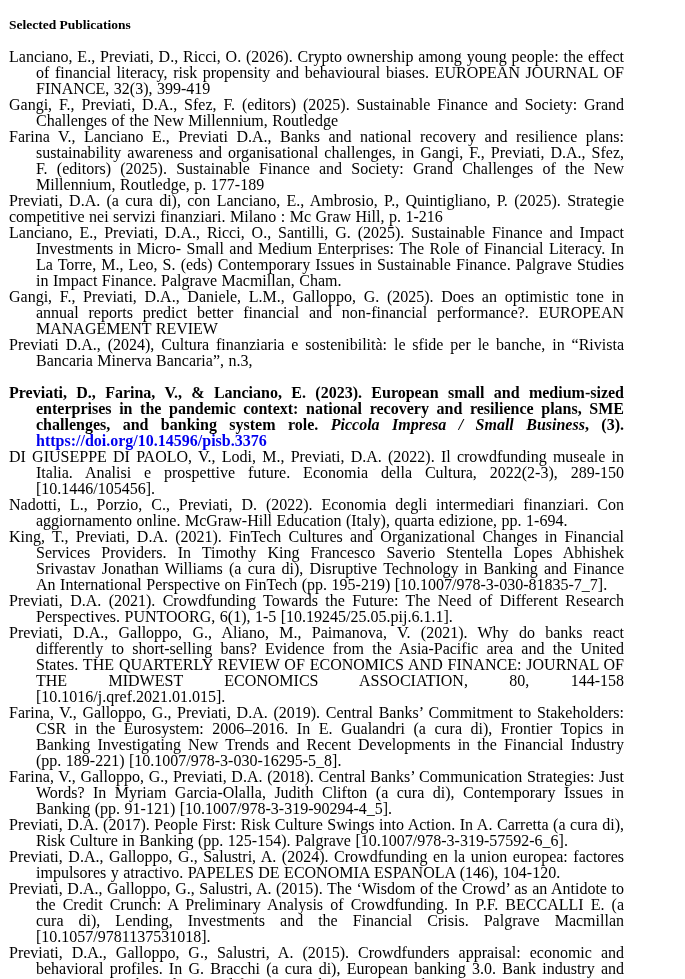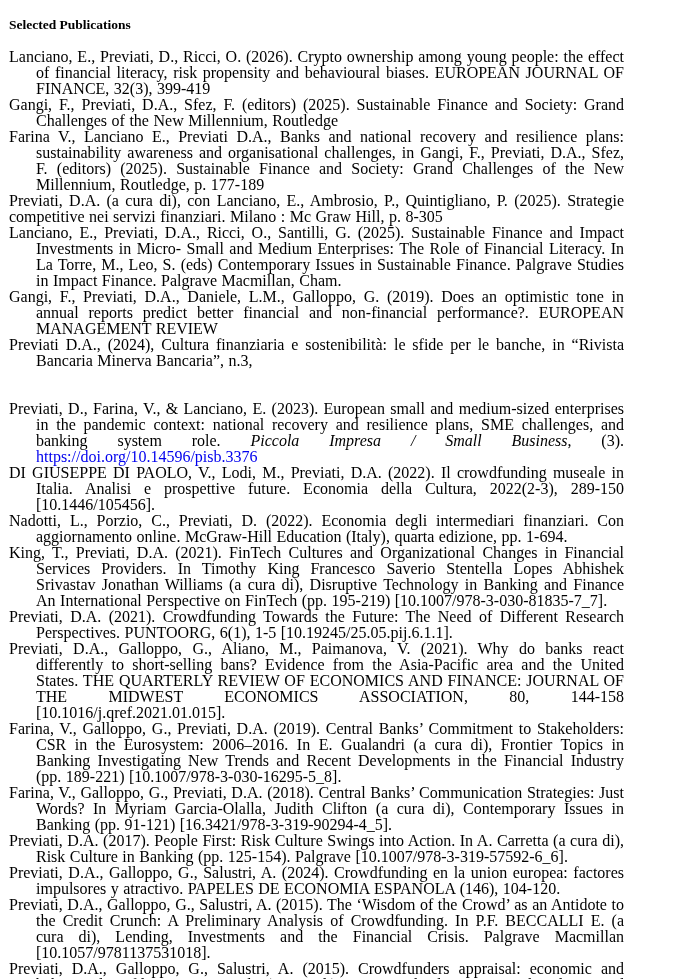--- a/index.html
+++ b/index.html
@@ -36,50 +36,51 @@
     text-justify: inter-word;
     padding-left: 27px;
     text-indent: -27px;
     word-spacing: 0.5px;
   }
   p.entry.no-indent {
     padding-left: 0;
     text-indent: 0;
   }
   p.entry.gap-before {
-    margin-top: 32px;
+    margin-top: 16px;
+    font-weight: bold;
   }
   .italic {
     font-style: italic;
   }
   a.doi-link {
     color: #0000EE;
     text-decoration: none;
     cursor: pointer;
   }
 </style>
 </head>
 <body>
 
 <div class="page">
   <h1 class="doc-title">Selected Publications</h1>
   <div class="pub-list">
       <p class="entry"><span class="">Lanciano, E., Previati, D., Ricci, O. (2026). Crypto ownership among young people: the effect of financial literacy, risk propensity and behavioural biases. EUROPEAN JOURNAL OF FINANCE, 32(3), 399-419</span></p>
       <p class="entry"><span class="">Gangi, F., Previati, D.A., Sfez, F. (editors) (2025). Sustainable Finance and Society: Grand Challenges of the New Millennium, Routledge</span></p>
       <p class="entry"><span class="">Farina V., Lanciano E., Previati D.A., Banks and national recovery and resilience plans: sustainability awareness and organisational challenges, in Gangi, F., Previati, D.A., Sfez, F. (editors) (2025). Sustainable Finance and Society: Grand Challenges of the New Millennium, Routledge, p. 177-189</span></p>
-      <p class="entry no-indent"><span class="">Previati, D.A. (a cura di), con Lanciano, E., Ambrosio, P., Quintigliano, P. (2025). Strategie competitive nei servizi finanziari. Milano : Mc Graw Hill, p. 8-305</span></p>
+      <p class="entry no-indent"><span class="">Previati, D.A. (a cura di), con Lanciano, E., Ambrosio, P., Quintigliano, P. (2025). Strategie competitive nei servizi finanziari. Milano : Mc Graw Hill, p. 1-216</span></p>
       <p class="entry"><span class="">Lanciano, E., Previati, D.A., Ricci, O., Santilli, G. (2025). Sustainable Finance and Impact Investments in Micro- Small and Medium Enterprises: The Role of Financial Literacy. In La Torre, M., Leo, S. (eds) Contemporary Issues in Sustainable Finance. Palgrave Studies in Impact Finance. Palgrave Macmillan, Cham.</span></p>
-      <p class="entry"><span class="">Gangi, F., Previati, D.A., Daniele, L.M., Galloppo, G. (2019). Does an optimistic tone in annual reports predict better financial and non-financial performance?. EUROPEAN MANAGEMENT REVIEW</span></p>
+      <p class="entry"><span class="">Gangi, F., Previati, D.A., Daniele, L.M., Galloppo, G. (2025). Does an optimistic tone in annual reports predict better financial and non-financial performance?. EUROPEAN MANAGEMENT REVIEW</span></p>
       <p class="entry"><span class="">Previati D.A., (2024), Cultura finanziaria e sostenibilità: le sfide per le banche, in “Rivista Bancaria Minerva Bancaria”, n.3,</span></p>
       <p class="entry gap-before"><span class="">Previati, D., Farina, V., &amp; Lanciano, E. (2023). European small and medium-sized enterprises in the pandemic context: national recovery and resilience plans, SME challenges, and banking system role. </span><span class="italic">Piccola Impresa / Small Business</span><span class="">, (3). </span><a class="doi-link" href="#" style="color: rgb(0, 0, 238);">https://doi.org/10.14596/pisb.3376</a></p>
       <p class="entry"><span class="">DI GIUSEPPE DI PAOLO, V., Lodi, M., Previati, D.A. (2022). Il crowdfunding museale in Italia. Analisi e prospettive future. Economia della Cultura, 2022(2-3), 289-150 [10.1446/105456].</span></p>
       <p class="entry"><span class="">Nadotti, L., Porzio, C., Previati, D. (2022). Economia degli intermediari finanziari. Con aggiornamento online. McGraw-Hill Education (Italy), quarta edizione, pp. 1-694.</span></p>
       <p class="entry"><span class="">King, T., Previati, D.A. (2021). FinTech Cultures and Organizational Changes in Financial Services Providers. In Timothy King Francesco Saverio Stentella Lopes Abhishek Srivastav Jonathan Williams (a cura di), Disruptive Technology in Banking and Finance An International Perspective on FinTech (pp. 195-219) [10.1007/978-3-030-81835-7_7].</span></p>
       <p class="entry"><span class="">Previati, D.A. (2021). Crowdfunding Towards the Future: The Need of Different Research Perspectives. PUNTOORG, 6(1), 1-5 [10.19245/25.05.pij.6.1.1].</span></p>
       <p class="entry"><span class="">Previati, D.A., Galloppo, G., Aliano, M., Paimanova, V. (2021). Why do banks react differently to short-selling bans? Evidence from the Asia-Pacific area and the United States. THE QUARTERLY REVIEW OF ECONOMICS AND FINANCE: JOURNAL OF THE MIDWEST ECONOMICS ASSOCIATION, 80, 144-158 [10.1016/j.qref.2021.01.015].</span></p>
       <p class="entry"><span class="">Farina, V., Galloppo, G., Previati, D.A. (2019). Central Banks’ Commitment to Stakeholders: CSR in the Eurosystem: 2006–2016. In E. Gualandri (a cura di), Frontier Topics in Banking Investigating New Trends and Recent Developments in the Financial Industry (pp. 189-221) [10.1007/978-3-030-16295-5_8].</span></p>
-      <p class="entry"><span class="">Farina, V., Galloppo, G., Previati, D.A. (2018). Central Banks’ Communication Strategies: Just Words? In Myriam Garcia-Olalla, Judith Clifton (a cura di), Contemporary Issues in Banking (pp. 91-121) [16.3421/978-3-319-90294-4_5].</span></p>
+      <p class="entry"><span class="">Farina, V., Galloppo, G., Previati, D.A. (2018). Central Banks’ Communication Strategies: Just Words? In Myriam Garcia-Olalla, Judith Clifton (a cura di), Contemporary Issues in Banking (pp. 91-121) [10.1007/978-3-319-90294-4_5].</span></p>
       <p class="entry"><span class="">Previati, D.A. (2017). People First: Risk Culture Swings into Action. In A. Carretta (a cura di), Risk Culture in Banking (pp. 125-154). Palgrave [10.1007/978-3-319-57592-6_6].</span></p>
       <p class="entry"><span class="">Previati, D.A., Galloppo, G., Salustri, A. (2024). Crowdfunding en la union europea: factores impulsores y atractivo. PAPELES DE ECONOMIA ESPANOLA (146), 104-120.</span></p>
       <p class="entry"><span class="">Previati, D.A., Galloppo, G., Salustri, A. (2015). The ‘Wisdom of the Crowd’ as an Antidote to the Credit Crunch: A Preliminary Analysis of Crowdfunding. In P.F. BECCALLI E. (a cura di), Lending, Investments and the Financial Crisis. Palgrave Macmillan [10.1057/9781137531018].</span></p>
       <p class="entry"><span class="">Previati, D.A., Galloppo, G., Salustri, A. (2015). Crowdfunders appraisal: economic and behavioral profiles. In G. Bracchi (a cura di), European banking 3.0. Bank industry and supervision in the Behavipural finance revolution. Roma: Abiservizi spa.</span></p>
     </div>
 </div>
 
 </body></html>

